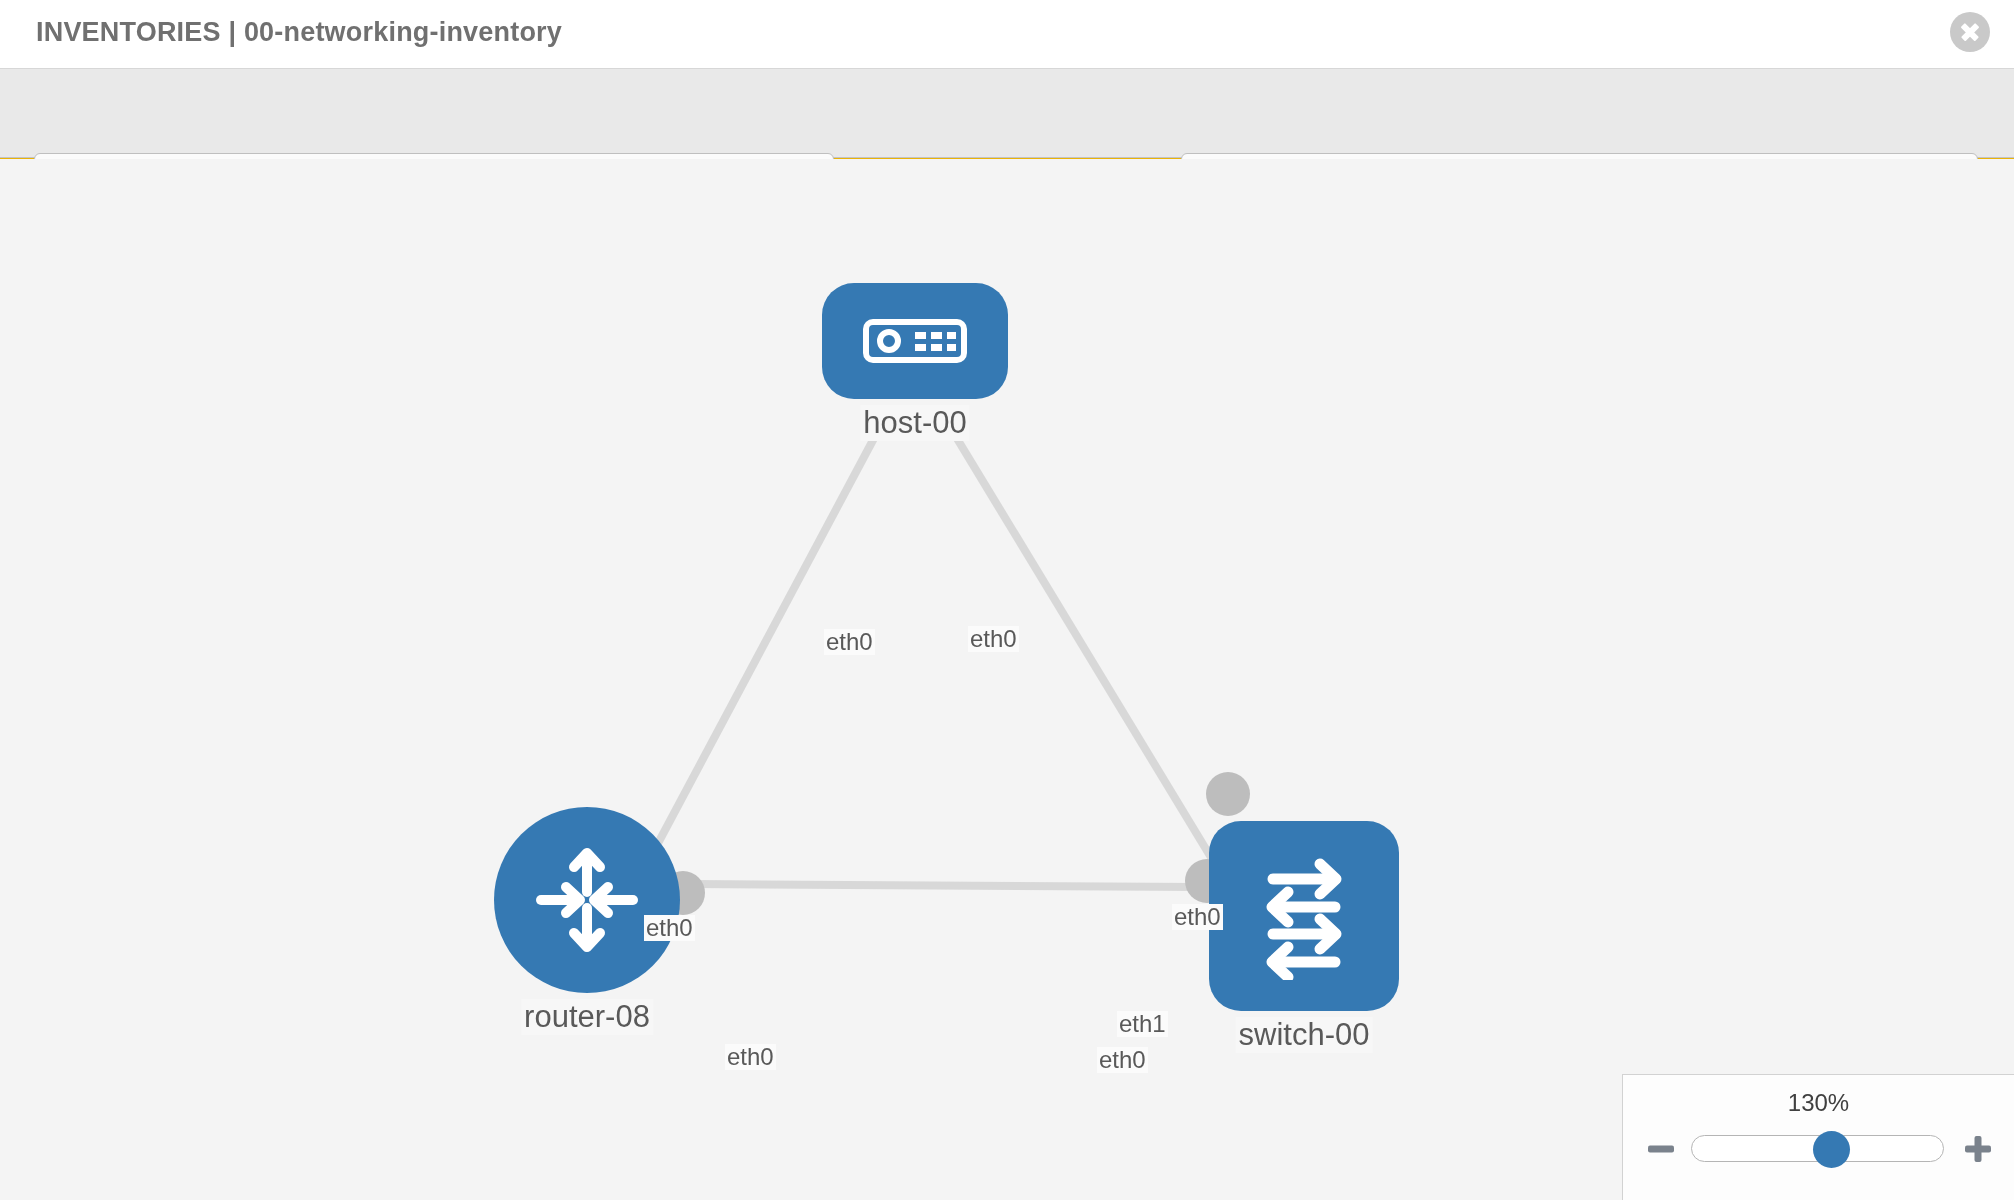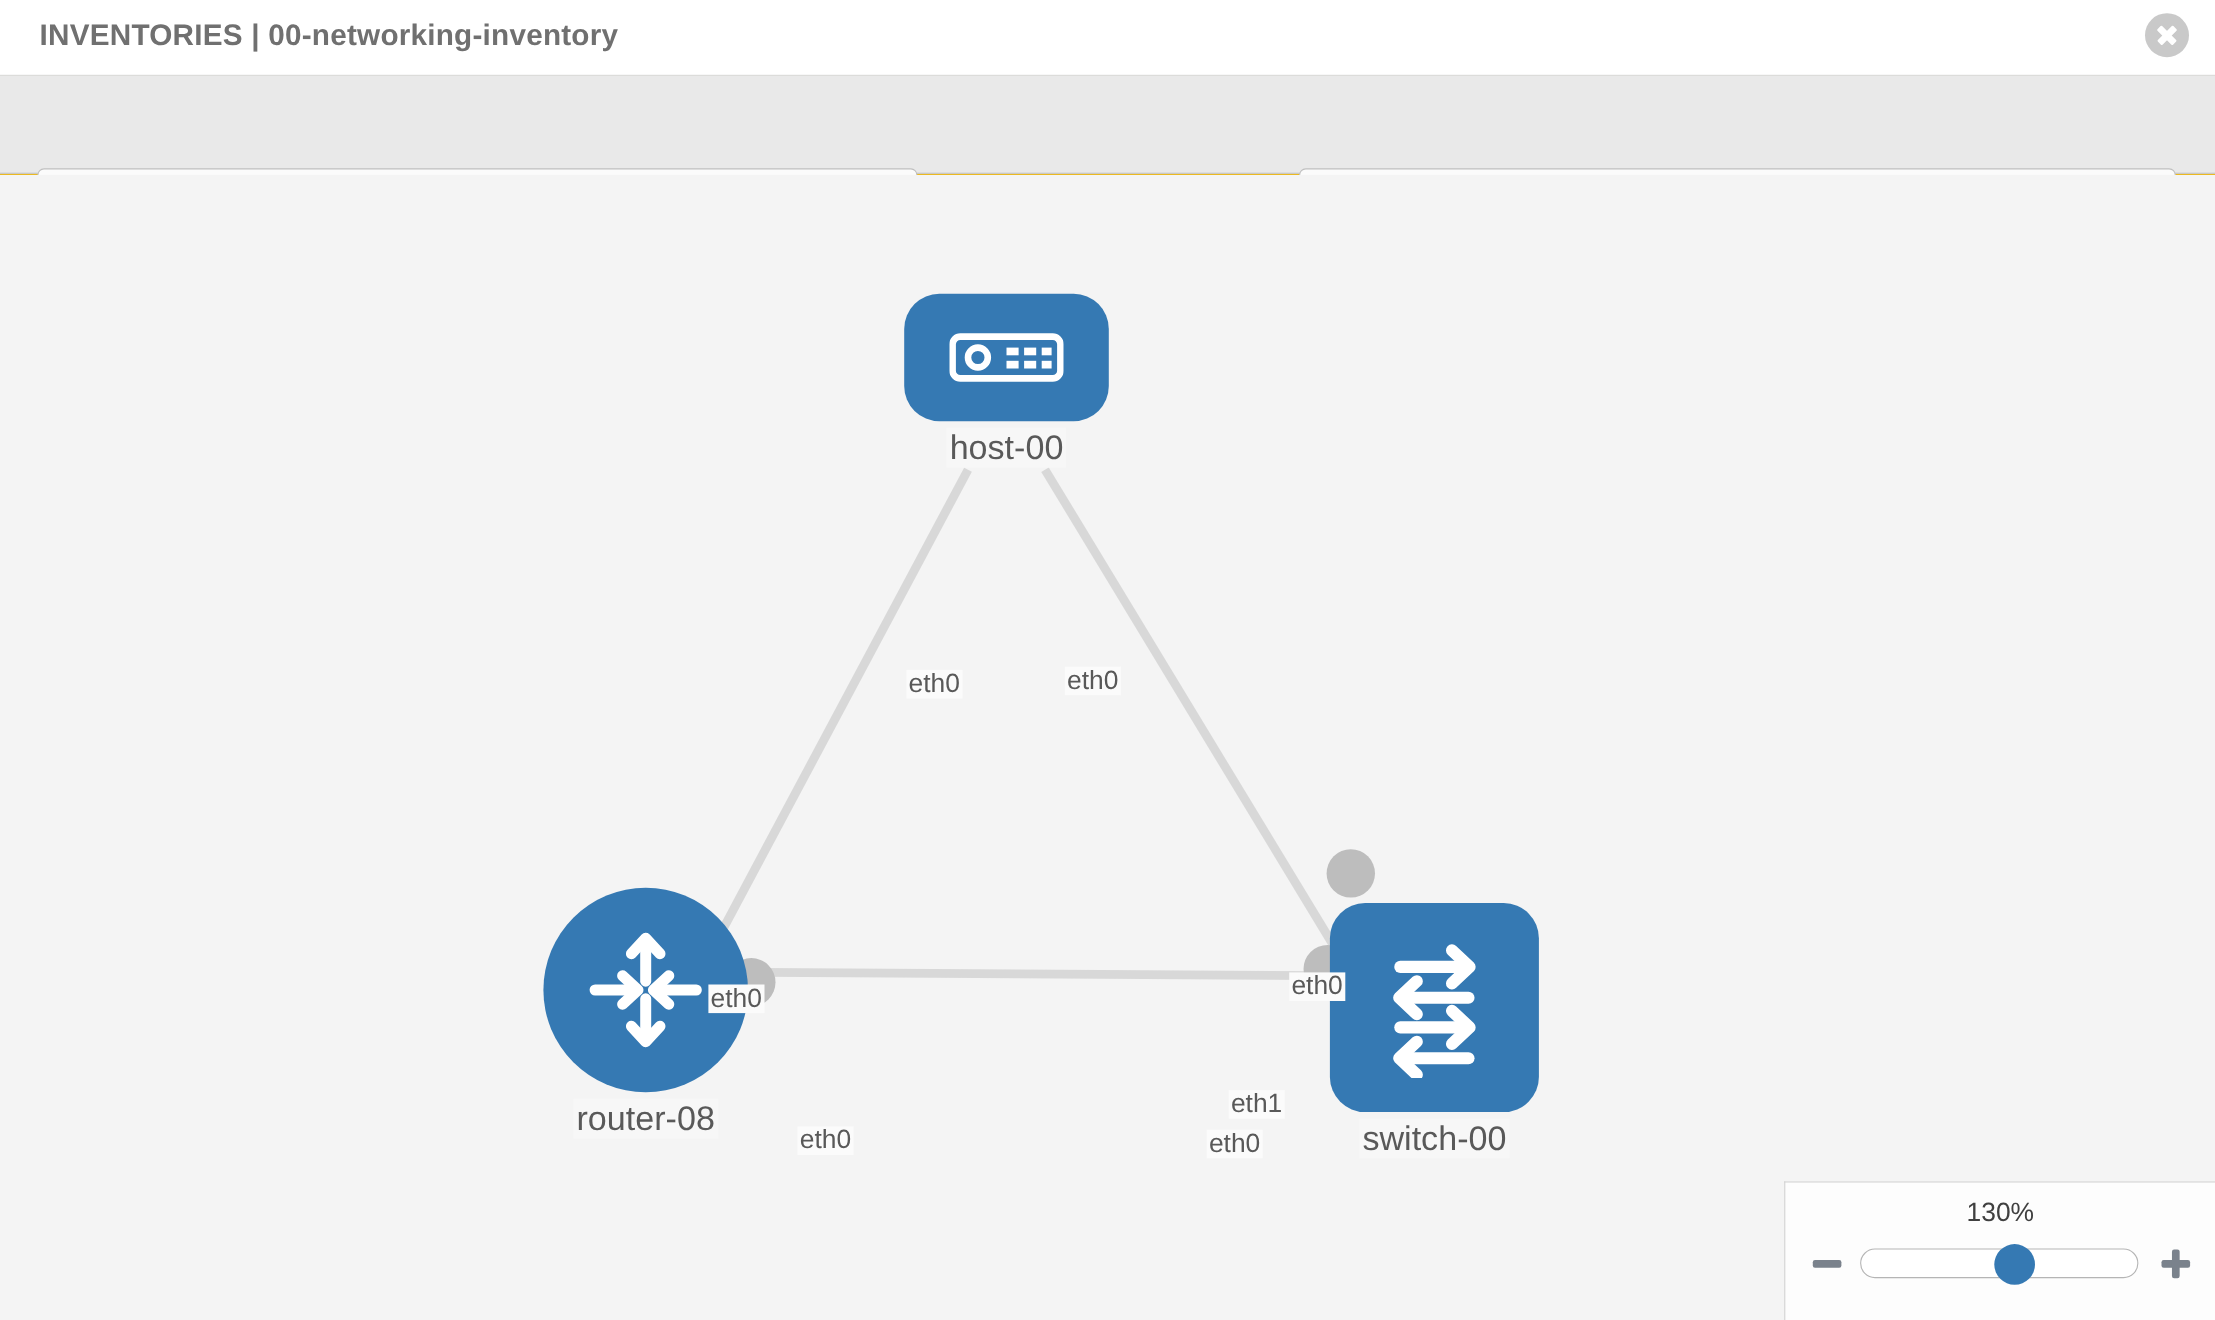--- a/index.html
+++ b/index.html
@@ -102,20 +102,21 @@
 
   .port-dot {
     position:absolute; width:44px; height:44px; border-radius:50%;
     background:#bdbdbd; cursor:pointer;
   }
 
   .edge-label {
     position:absolute; font-size:24px; color:#595959;
     background:#fbfbfb; padding:0 2px; white-space:nowrap;
     line-height:1.1;
+    margin-top:20px;
   }
 
   
   .zoom-panel {
     position:absolute; right:0; bottom:0;
     width:392px; height:126px;
     background:#fdfdfd;
     border-left:1px solid #d2d2d2; border-top:1px solid #d2d2d2;
   }
   .zoom-value {
@@ -194,21 +195,21 @@
 
       <line x1="950" y1="268" x2="1215" y2="705" stroke="#d8d8d8" stroke-width="8"></line>
 
       <line x1="690" y1="725" x2="1200" y2="728" stroke="#d8d8d8" stroke-width="8"></line>
     </svg>
 
     <div class="port-dot" style="left:661px; top:712px;"></div>
     <div class="port-dot" style="left:1185px; top:700px;"></div>
     <div class="port-dot" style="left:1206px; top:613px;"></div>
 
-    <div class="node" style="left:822px; top:108px; width:186px; height:160px;">
+    <div class="node" style="left:822px; top:124px; width:186px; height:160px;">
       <div class="node-shape shape-rounded" style="width:186px; height:116px;">
         <svg width="104" height="56" viewBox="0 0 104 56" aria-hidden="true">
           <rect x="3" y="9" width="98" height="38" rx="7" ry="7" fill="none" stroke="#ffffff" stroke-width="6"></rect>
           <circle cx="26" cy="28" r="9" fill="none" stroke="#ffffff" stroke-width="6"></circle>
           <rect x="52" y="19" width="11" height="7" fill="#ffffff"></rect>
           <rect x="68" y="19" width="11" height="7" fill="#ffffff"></rect>
           <rect x="84" y="19" width="9" height="7" fill="#ffffff"></rect>
           <rect x="52" y="31" width="11" height="7" fill="#ffffff"></rect>
           <rect x="68" y="31" width="11" height="7" fill="#ffffff"></rect>
           <rect x="84" y="31" width="9" height="7" fill="#ffffff"></rect>

